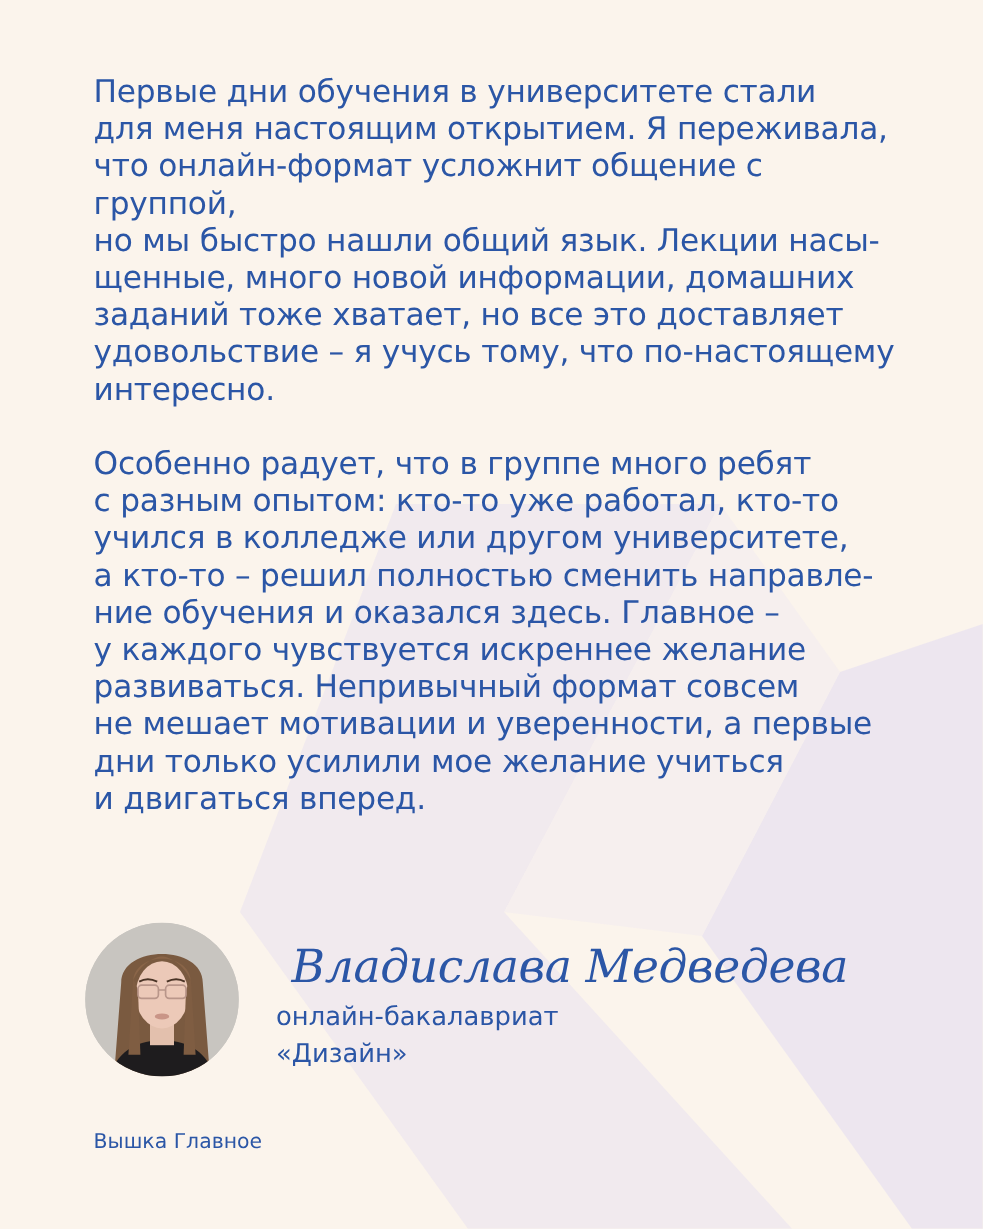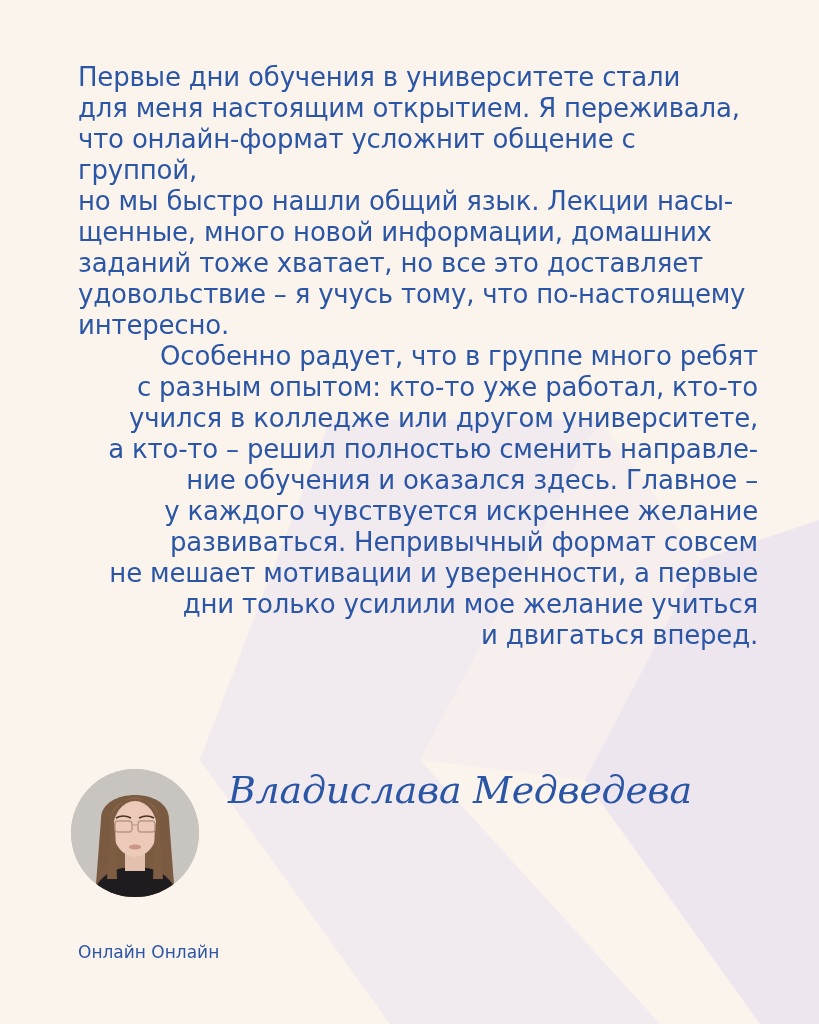--- a/index.html
+++ b/index.html
@@ -29,21 +29,21 @@
       color: #2b56a6;
     }
     .paragraph {
       margin: 0;
       font-size: 26px;
       line-height: 31px;
       letter-spacing: -0.2px;
       white-space: pre-line;
     }
     .paragraph + .paragraph {
-      text-align: right;
+      margin-top: 31px;
     }
     .author {
       position: absolute;
       left: 70px;
       top: 766px;
       z-index: 1;
       width: 700px;
       height: 140px;
     }
     .avatar {
@@ -140,16 +140,18 @@
       <rect x="44" y="52" width="17" height="11" rx="3" fill="none" stroke="#b9968a" stroke-width="1.4"></rect>
       <rect x="67" y="52" width="17" height="11" rx="3" fill="none" stroke="#b9968a" stroke-width="1.4"></rect>
       <line x1="61" y1="56" x2="67" y2="56" stroke="#b9968a" stroke-width="1.2"></line>
 
       <path d="M45,49 Q52,45 60,49" fill="none" stroke="#4a3426" stroke-width="1.6"></path>
       <path d="M68,49 Q76,45 83,49" fill="none" stroke="#4a3426" stroke-width="1.6"></path>
 
       <ellipse cx="64" cy="78" rx="6" ry="2.5" fill="#c99587"></ellipse>
     </svg>
   </div>
-  <h2 class="author-name" style="margin:0;font-weight:normal;">Владислава Медведева</h2>
+  <h2 class="author-name" style="margin:15px;font-weight:normal;">Владислава Медведева</h2>
+  <div class="author-program">онлайн-бакалавриат
+«Дизайн»</div>
 </section>
 
-<footer class="brand">Онлайн Онлайн</footer>
+<footer class="brand">Вышка Главное</footer>
 
 </body></html>

